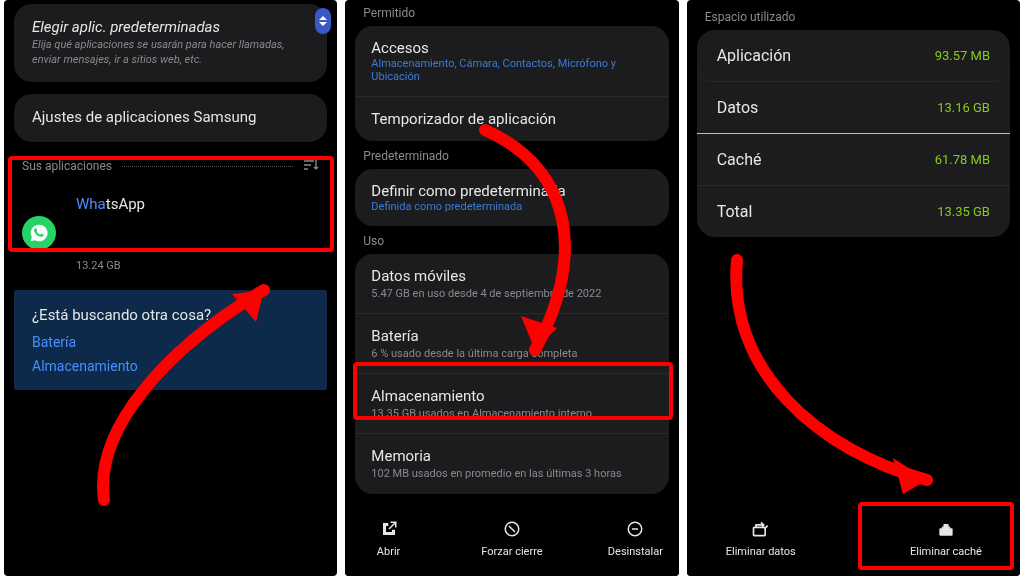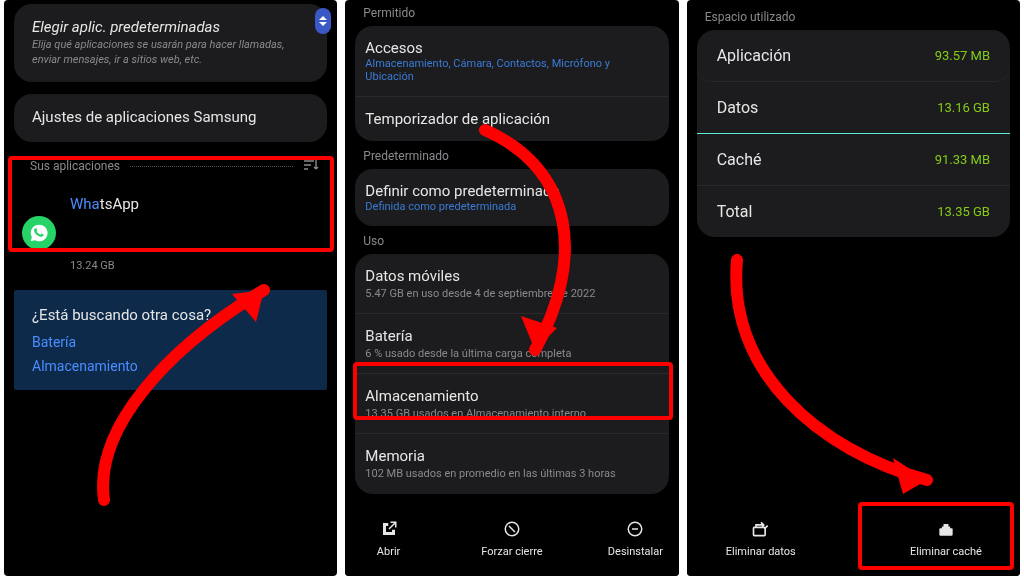--- a/index.html
+++ b/index.html
@@ -38,41 +38,41 @@
     font-size: 11px;
     color: #8a8a8e;
     line-height: 1.35;
   }
   .section-header {
     font-size: 12px;
     color: #8a8a8e;
     padding: 8px 18px 6px 18px;
   }
   .list-item {
-    padding: 13px 10px;
+    padding: 13px 16px;
     border-bottom: 1px solid #2a2a2c;
   }
   .list-item:last-child { border-bottom: none; }
   .list-item-title { font-size: 15px; color: #e6e6e6; }
   .list-item-sub { font-size: 11px; color: #8a8a8e; margin-top: 2px; }
   .link-blue { color: #3a7bd5; font-size: 11px; }
   .apps-header {
     display: flex;
     justify-content: space-between;
     align-items: center;
-    padding: 10px 18px 8px 26px;
+    padding: 10px 18px 8px 18px;
     font-size: 12px;
     color: #8a8a8e;
   }
   .dotted { flex:1; border-bottom: 1px dotted #555; margin: 0 10px; height:1px; }
   .app-row {
     display: flex;
     align-items: center;
     padding: 12px 18px;
-    gap: 14px;
+    gap: 20px;
   }
   .app-icon {
     width: 34px; height: 34px;
     background: #25D366;
     border-radius: 50%;
     display:flex; align-items:center; justify-content:center;
   }
   .app-name { font-size: 15px; }
   .app-name .hl { color:#4a8dff; }
   .app-size { font-size: 11px; color:#8a8a8e;margin-top:46px; }
@@ -262,21 +262,21 @@
     <div class="storage-row" style="border-bottom:1px solid #2a2a2c;border-radius:15px;">
       <span class="storage-label">Aplicación</span>
       <span class="storage-value">93.57 MB</span>
     </div>
     <div class="storage-row" style="border-bottom:1px solid #5eead4;">
       <span class="storage-label">Datos</span>
       <span class="storage-value">13.16 GB</span>
     </div>
     <div class="storage-row" style="border-bottom:1px solid #2a2a2c;">
       <span class="storage-label">Caché</span>
-      <span class="storage-value">91.33 MB</span>
+      <span class="storage-value">61.78 MB</span>
     </div>
     <div class="storage-row">
       <span class="storage-label">Total</span>
       <span class="storage-value">13.35 GB</span>
     </div>
   </div>
 
   <div class="bottom-bar">
     <div class="bottom-btn">
       <span class="ico">

